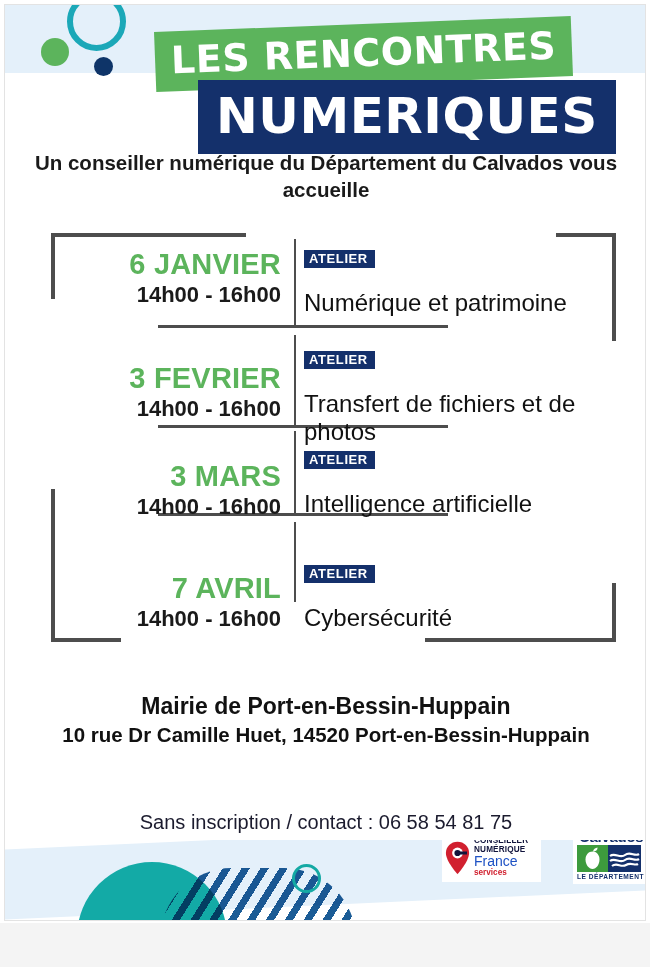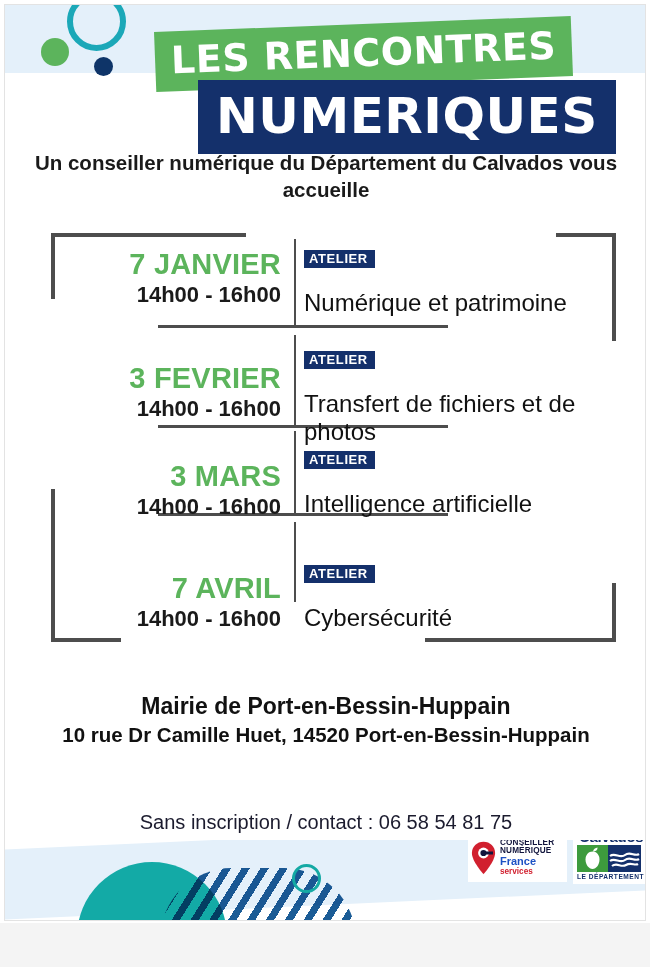--- a/index.html
+++ b/index.html
@@ -276,21 +276,21 @@
     bottom: 27px;
     width: 23px;
     height: 23px;
     border: 3px solid #14a9a4;
     border-radius: 50%;
   }
 
   
   .logo-cn {
     position: absolute;
-    left: 463px;
+    left: 437px;
     bottom: 38px;
     width: 99px;
     height: 49px;
     background: #ffffff;
     display: flex;
     align-items: center;
     padding: 0 3px;
     box-sizing: border-box;
   }
   .cn-pin { width: 25px; height: 34px; flex: 0 0 25px; }
@@ -299,22 +299,22 @@
     line-height: 1.05;
   }
   .cn-l1, .cn-l2 {
     font-size: 8.2px;
     font-weight: bold;
     color: #11143c;
     letter-spacing: 0.15px;
     font-family: "Liberation Sans", sans-serif;
   }
   .cn-l3 {
-    font-size: 11px;
-    font-weight: bold;
+    font-size: 14px;
+    font-weight: normal;
     color: #1d51c4;
     font-family: "Liberation Sans", sans-serif;
   }
   .cn-l4 {
     font-size: 8.2px;
     font-weight: bold;
     color: #d1202f;
     font-family: "Liberation Sans", sans-serif;
   }
 
@@ -399,21 +399,21 @@
     <div class="vdiv" style="left:289px; top:517px; height:80px;"></div>
 
     <div class="hdiv" style="left:153px; top:320px; width:290px;"></div>
     <div class="hdiv" style="left:153px; top:420px; width:290px;"></div>
     <div class="hdiv" style="left:153px; top:508px; width:290px;"></div>
 
     <div class="schedule">
 
       <div class="row" style="height:92px; padding-top:16px;">
         <div class="row-left">
-          <div class="date">7 JANVIER</div>
+          <div class="date">6 JANVIER</div>
           <div class="hours">14h00 - 16h00</div>
         </div>
         <div class="row-right">
           <span class="badge">ATELIER</span>
           <div class="atelier-title">Numérique et patrimoine</div>
         </div>
       </div>
 
       <div class="row" style="height:96px; padding-top:9px;">
         <div class="row-left" style="padding-top:13px;">

